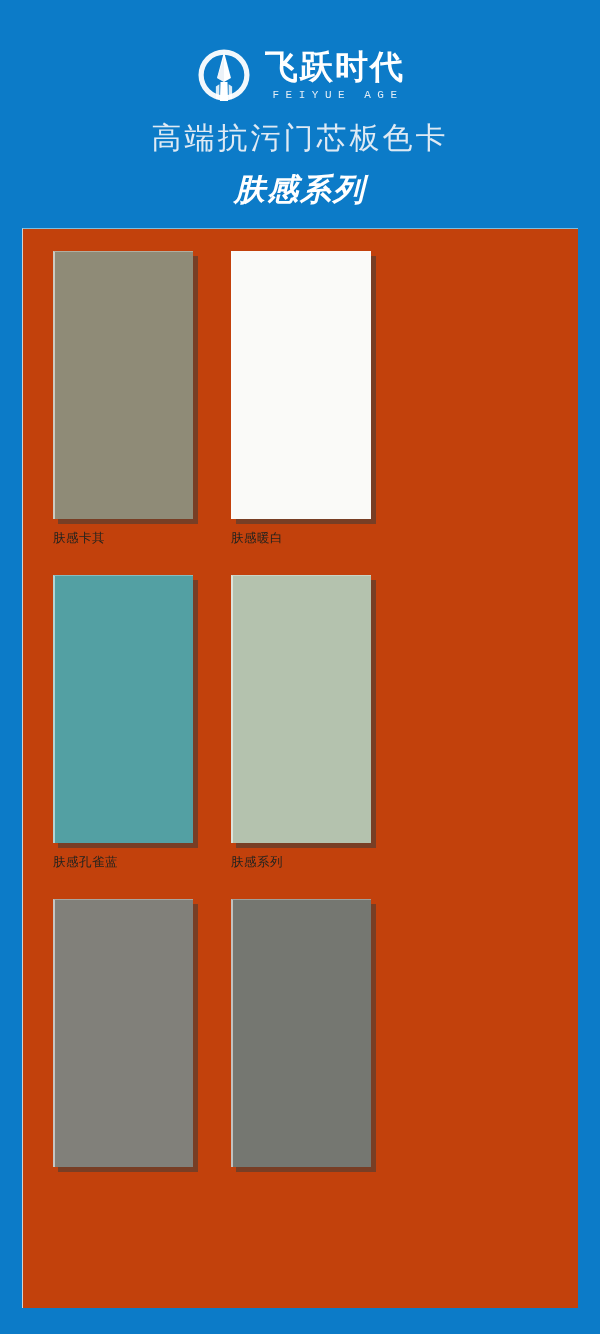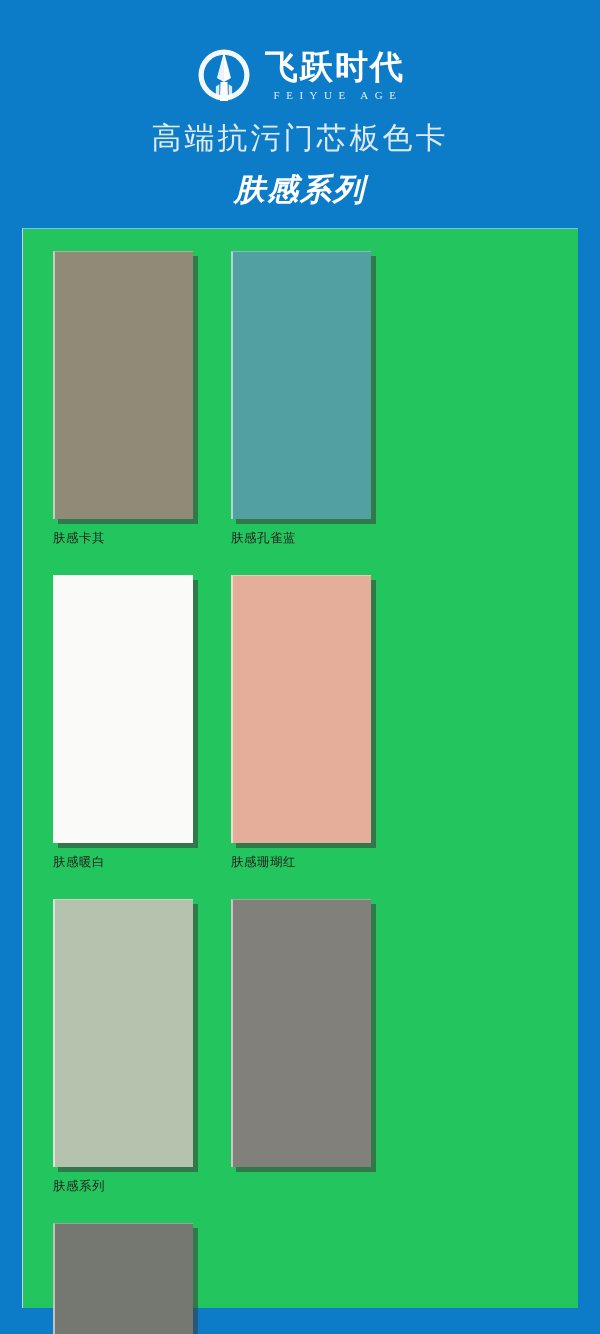--- a/index.html
+++ b/index.html
@@ -47,21 +47,21 @@
     font-weight: bold;
     letter-spacing: 2px;
     font-family: "DejaVu Sans", "Liberation Sans", sans-serif;
   }
   .brand-en {
     color: #e3eef7;
     font-size: 11px;
     letter-spacing: 6.5px;
     margin-top: 7px;
     padding-left: 6px;
-    font-family: Liberation Serif, serif;
+    font-family: Liberation Mono, monospace;
   }
 
   .title-main {
     margin-top: 12px;
     color: #dfeaf4;
     font-size: 30px;
     letter-spacing: 3px;
     font-weight: normal;
     font-family: "DejaVu Sans", "Liberation Sans", sans-serif;
   }
@@ -75,21 +75,21 @@
     font-family: "DejaVu Sans", "Liberation Sans", sans-serif;
   }
 
   
   .panel {
     position: absolute;
     left: 22px;
     top: 228px;
     width: 556px;
     height: 1080px;
-    background: #22c55e;
+    background: #c2410c;
     box-sizing: border-box;
     border-top: 1px solid #79c0e4;
     border-left: 1px solid #cfd3d4;
   }
 
   .swatch-grid {
     position: absolute;
     left: 30px;
     top: 22px;
     width: 500px;
@@ -149,30 +149,26 @@
   <div class="title-sub">肤感系列</div>
 </div>
 
 <div class="panel">
   <div class="swatch-grid">
       <div class="swatch-cell">
         <div class="swatch-chip" style="background: rgb(143, 139, 119);"></div>
         <div class="swatch-label">肤感卡其</div>
       </div>
       <div class="swatch-cell">
-        <div class="swatch-chip" style="background: rgb(83, 160, 163);"></div>
-        <div class="swatch-label">肤感孔雀蓝</div>
-      </div>
-      <div class="swatch-cell">
         <div class="swatch-chip" style="background: rgb(250, 250, 248);"></div>
         <div class="swatch-label">肤感暖白</div>
       </div>
       <div class="swatch-cell">
-        <div class="swatch-chip" style="background: rgb(229, 174, 154);"></div>
-        <div class="swatch-label">肤感珊瑚红</div>
+        <div class="swatch-chip" style="background: rgb(83, 160, 163);"></div>
+        <div class="swatch-label">肤感孔雀蓝</div>
       </div>
       <div class="swatch-cell">
         <div class="swatch-chip" style="background: rgb(180, 194, 174);"></div>
         <div class="swatch-label">肤感系列</div>
       </div>
       <div class="swatch-cell">
         <div class="swatch-chip" style="background: rgb(129, 128, 122);"></div>
       </div>
       <div class="swatch-cell">
         <div class="swatch-chip" style="background: rgb(117, 119, 113);"></div>

